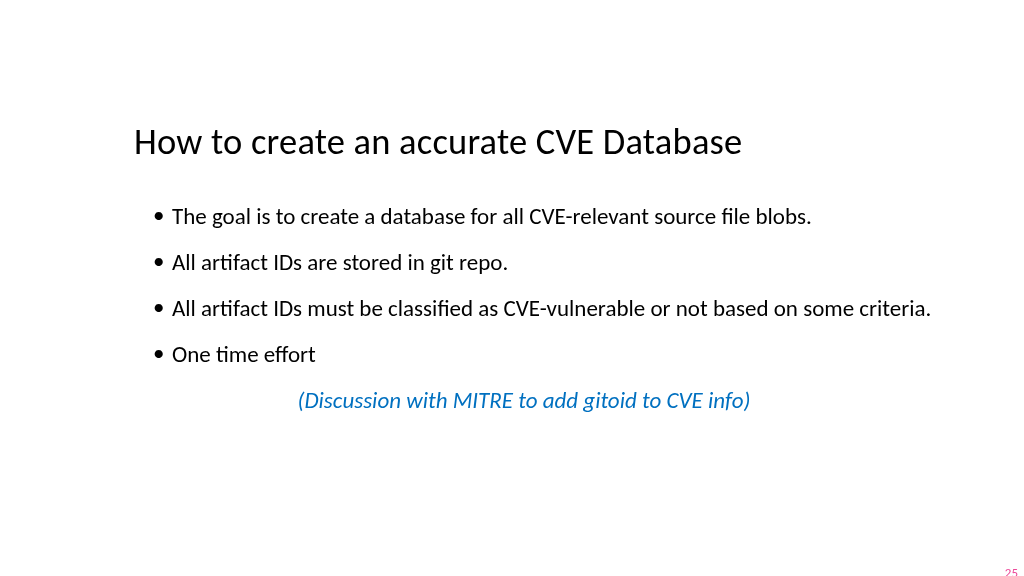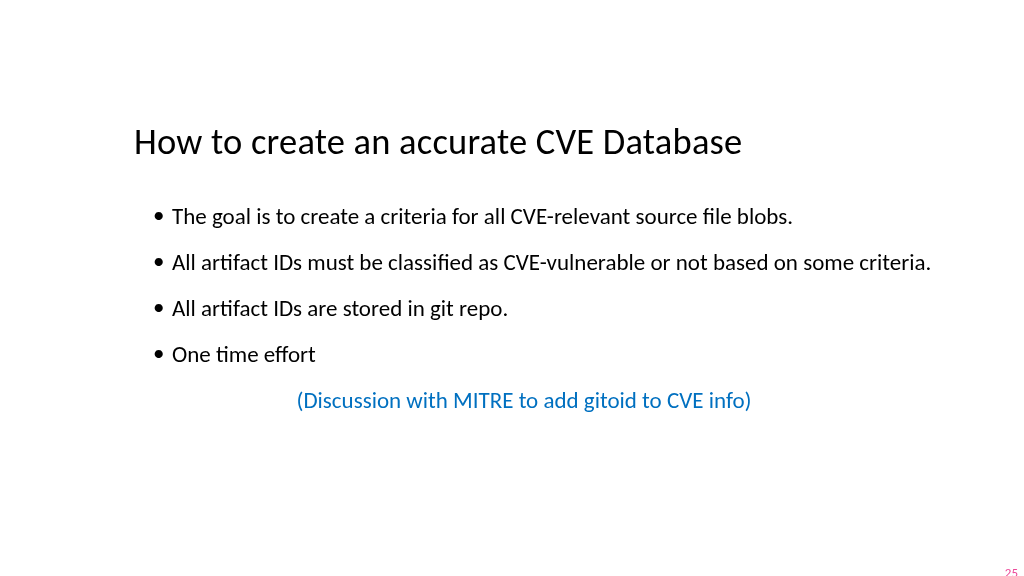--- a/index.html
+++ b/index.html
@@ -56,41 +56,42 @@
       margin-bottom: 4px;
     }
     .sub-bullets > li::before {
       content: "•";
       position: absolute;
       left: 2px;
       top: -1px;
       font-size: 19px;
     }
     .discussion {
+      font-style: italic;
       color: #0070c0;
       text-align: center;
       font-size: 23px;
       margin-top: 6px;
       padding-right: 40px;
     }
     .page-number {
       position: absolute;
       bottom: 12px;
       right: 22px;
       font-size: 13px;
       color: #ec4899;
     }
   </style>
 </head>
 <body>
 
 <div class="slide">
   <h1 class="title">How to create an accurate CVE Database</h1>
   <ul class="bullets">
-    <li>The goal is to create a criteria for all CVE-relevant source file blobs.</li>
+    <li>The goal is to create a database for all CVE-relevant source file blobs.</li>
+    <li>All artifact IDs are stored in git repo.</li>
     <li>All artifact IDs must be classified as CVE-vulnerable or not based on some criteria.</li>
-    <li>All artifact IDs are stored in git repo.</li>
     <li>One time effort</li>
   </ul>
   <div class="discussion">(Discussion with MITRE to add gitoid to CVE info)</div>
 </div>
 
 <div class="page-number">25</div>
 
 </body></html>

